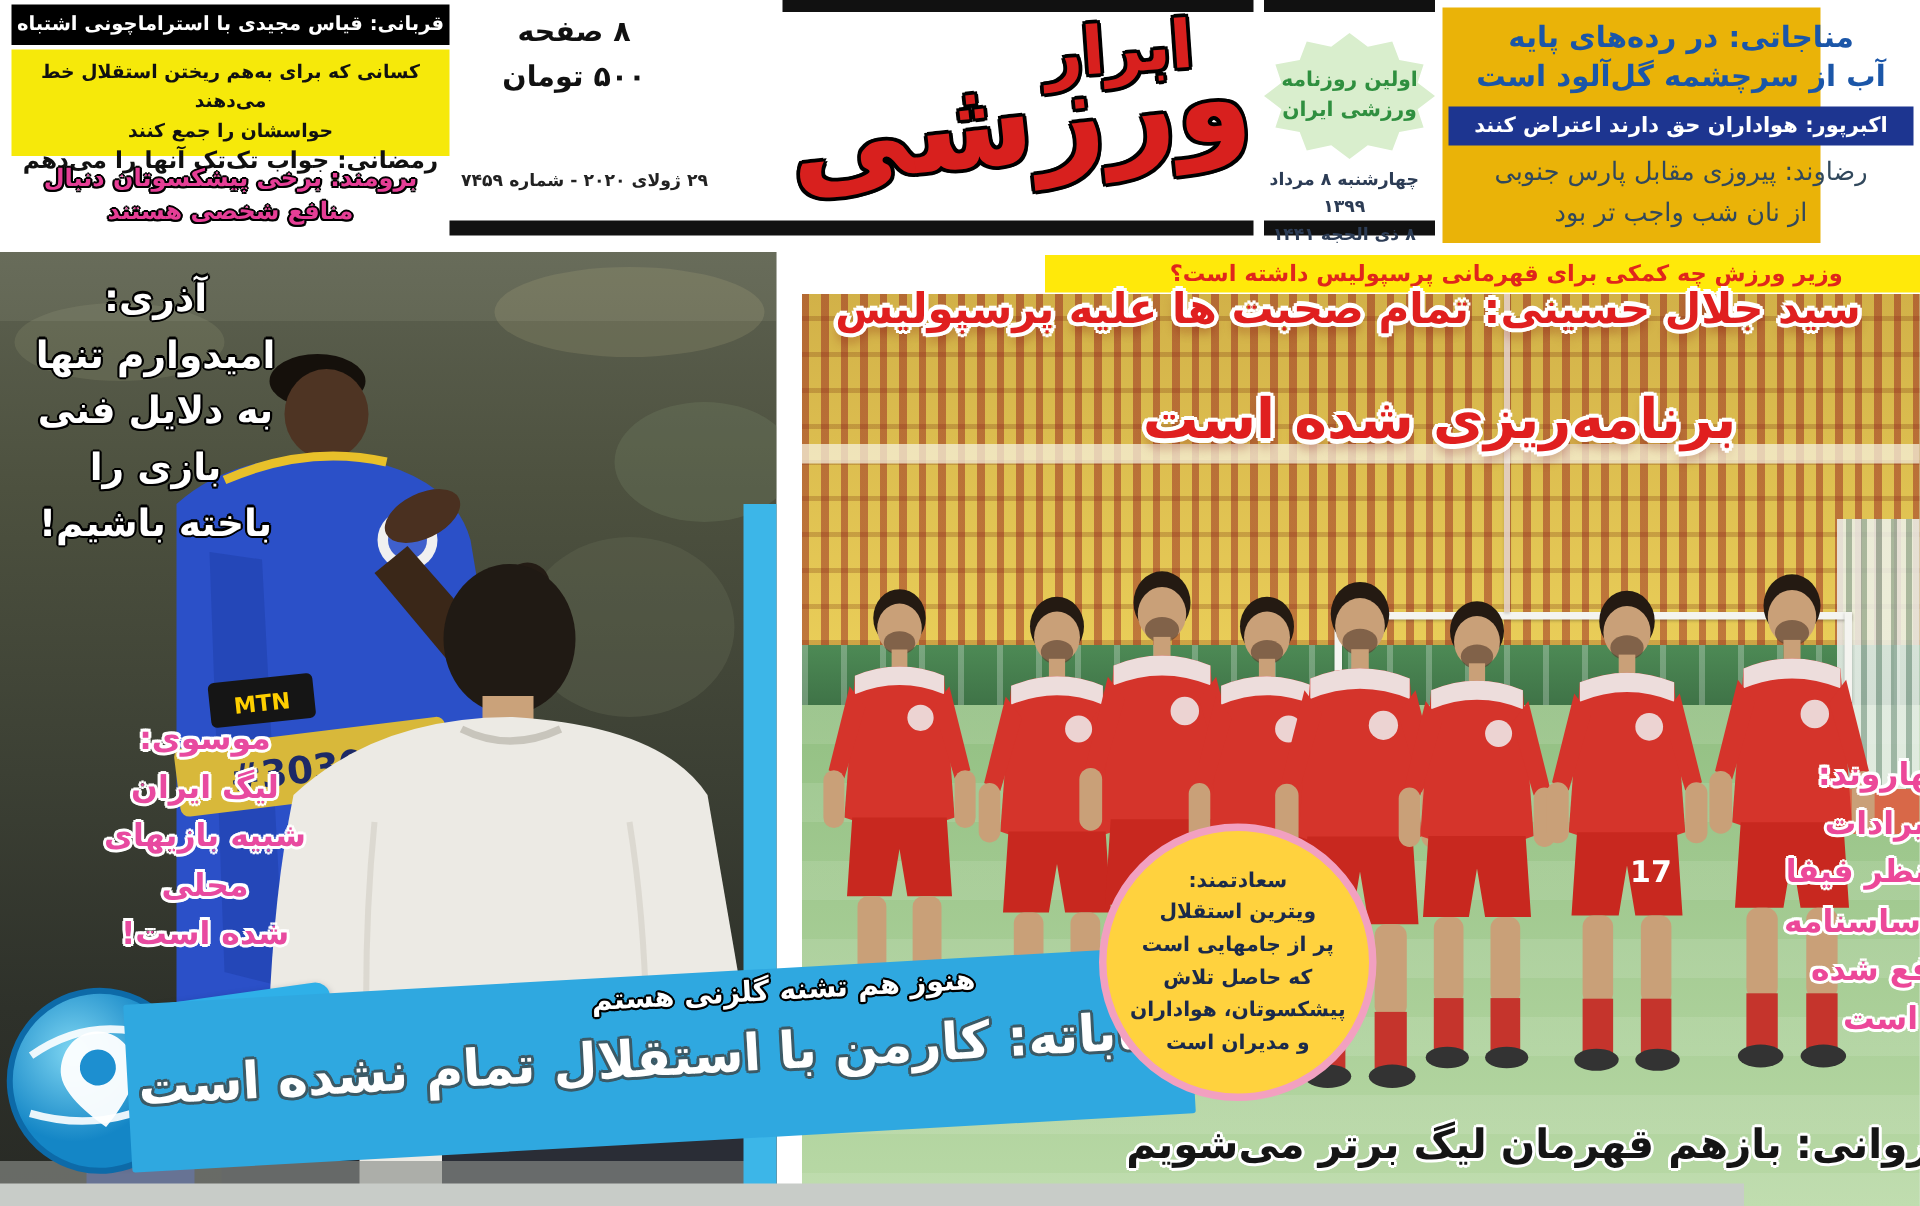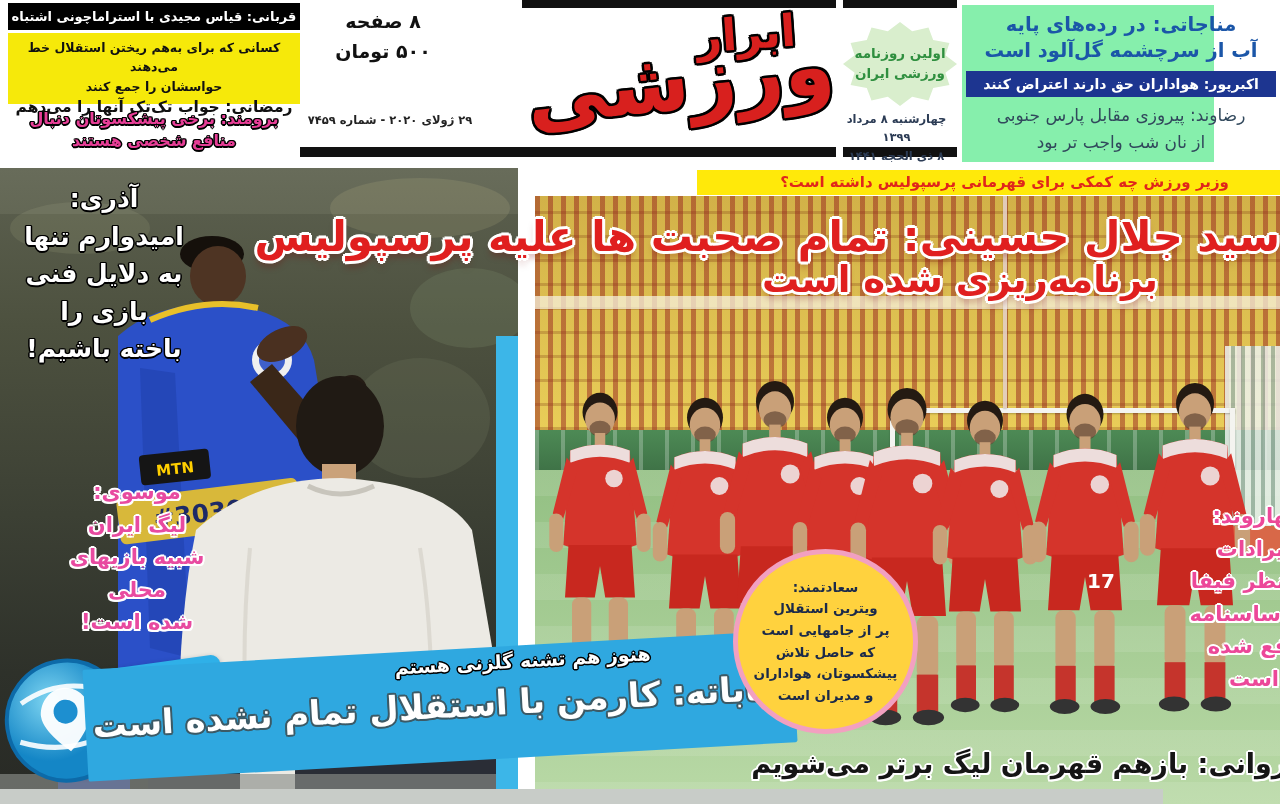--- a/index.html
+++ b/index.html
@@ -43,30 +43,30 @@
   .starburst{left:843px;top:22px;width:114px;height:84px;background:#d9eecd;
      clip-path:polygon(114px 42px,102.4px 33.2px,106.4px 21px,90.2px 18px,85.5px 5.6px,69.2px 9.2px,
      57px 0,44.8px 9.2px,28.5px 5.6px,23.8px 18px,7.6px 21px,11.6px 33.2px,0 42px,11.6px 50.8px,
      7.6px 63px,23.8px 66px,28.5px 78.4px,44.8px 74.8px,57px 84px,69.2px 74.8px,85.5px 78.4px,
      90.2px 66px,106.4px 63px,102.4px 50.8px);
      display:flex;align-items:center;justify-content:center;}
   .starTxt{font-size:13.5px;font-weight:bold;color:#2f8f3f;line-height:1.45;}
   .dates{left:836px;top:110px;width:121px;font-size:11.5px;font-weight:bold;color:#2c3c55;line-height:1.6;}
 
   
-  .trBox{left:962px;top:5px;width:252px;height:157px;background:#86efac;}
+  .trBox{left:962px;top:5px;width:252px;height:157px;background:#eab308;}
   .trBlue{left:0;top:7px;width:318px;font-size:19.5px;font-weight:bold;color:#1b56a8;line-height:1.35;}
   .trNavy{left:4px;top:66px;width:310px;height:26px;background:#1d3590;color:#fff;
           font-size:14px;font-weight:bold;line-height:26px;}
   .trDark{left:0;top:97px;width:318px;font-size:17px;font-weight:normal;color:#31485c;line-height:1.6;}
 
   
   .kicker{left:697px;top:170px;width:583px;height:25px;background:#ffe90a;color:#e0261c;
           font-size:15px;font-weight:bold;line-height:25px;padding-left:16px;}
-  .hl1{left:518px;top:212px;width:762px;font-size:42px;font-weight:bold;color:#e01f1f;white-space:nowrap;z-index:5;}
+  .hl1{left:518px;top:189px;width:762px;font-size:28px;font-weight:bold;color:#e01f1f;white-space:nowrap;z-index:5;}
   .hl2{left:640px;top:258px;width:600px;font-size:37px;font-weight:bold;color:#e01f1f;z-index:5;padding-left:20px;}
 
   
   .photoL{left:0;top:168px;width:518px;height:630px;
      background:linear-gradient(180deg,#5d6150 0%,#4d513f 25%,#3c4034 55%,#2e312a 80%,#282a25 100%);}
   .photoR{left:535px;top:196px;width:745px;height:608px;background:#a5cc95;}
   .seats{left:0;top:0;width:745px;height:234px;
      background:repeating-linear-gradient(90deg,rgba(150,35,30,.5) 0 5px,rgba(0,0,0,0) 5px 13px),
        repeating-linear-gradient(0deg,rgba(130,60,20,.28) 0 3px,rgba(0,0,0,0) 3px 24px),
        linear-gradient(180deg,#d2b148,#e9cd58);}

